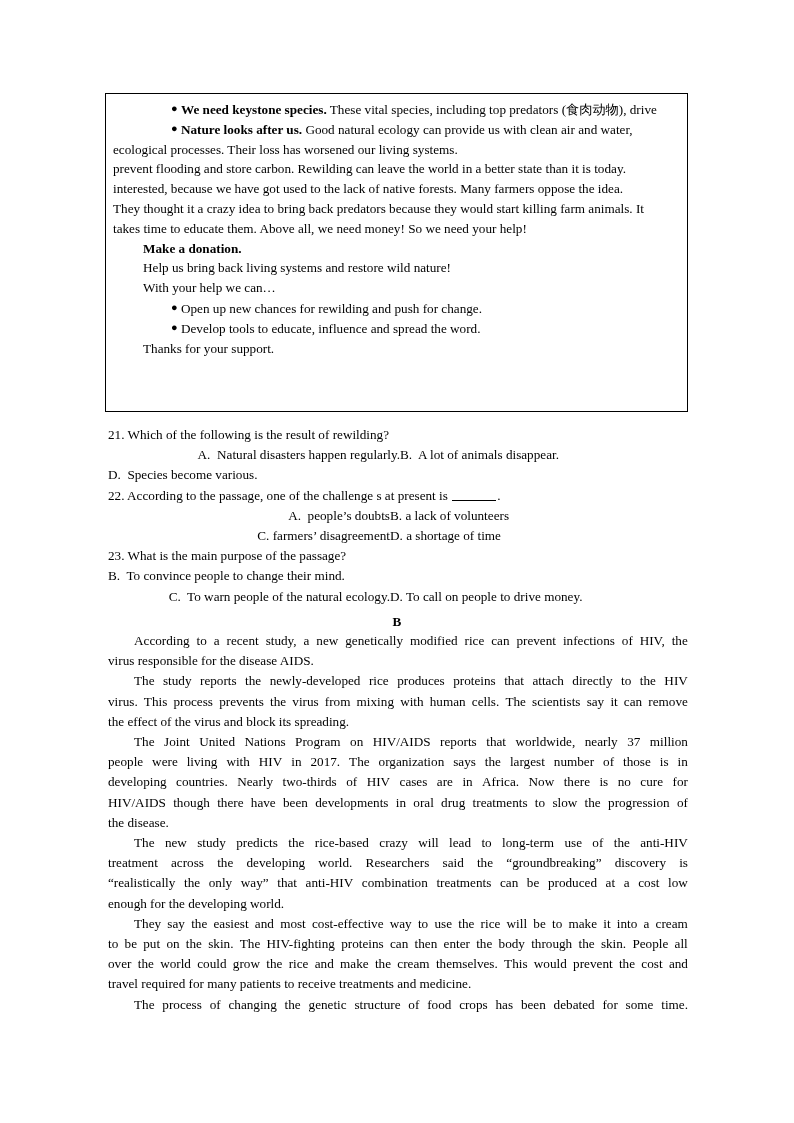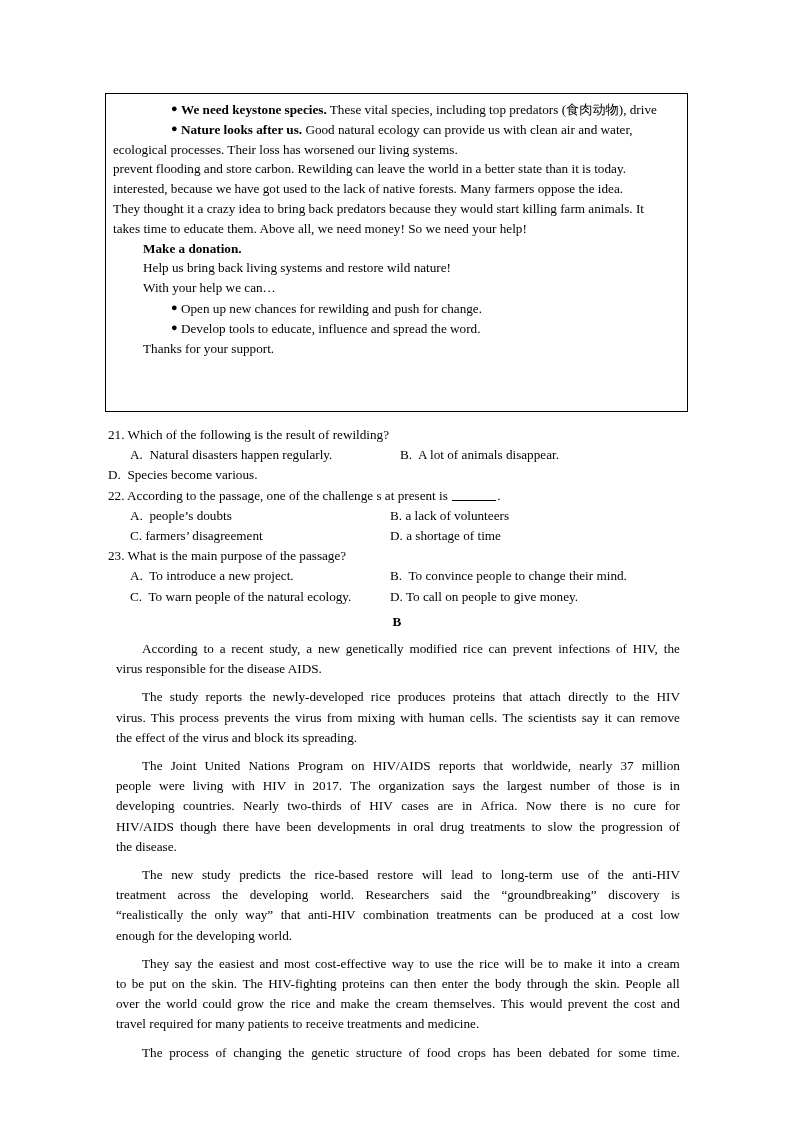--- a/index.html
+++ b/index.html
@@ -67,20 +67,21 @@
   .q-stem {
     font-size: 13.2px;
     line-height: 20.2px;
     white-space: nowrap;
   }
   .q-opts {
     display: flex;
     font-size: 13.2px;
     line-height: 20.2px;
     white-space: nowrap;
+    text-align: right;
   }
   .opt-a { padding-left: 22px; width: 292px; box-sizing: border-box; }
   .opt-a-w2 { padding-left: 22px; width: 282px; box-sizing: border-box; }
   .opt-b { }
   .blank-ul {
     display: inline-block;
     width: 44px;
     border-bottom: 1.3px solid #000;
     height: 11px;
     vertical-align: -1px;
@@ -100,21 +101,21 @@
   }
   .body-text {
     position: absolute;
     left: 108px;
     top: 631px;
     width: 580px;
   }
   .bpara {
     font-size: 13.2px;
     line-height: 20.2px;
-    margin: 8px;
+    margin: 0;
     text-align: justify;
   }
   .bpara .ln {
     display: flex;
     justify-content: space-between;
     white-space: nowrap;
   }
   .bpara .ln.last {
     display: block;
   }
@@ -165,26 +166,25 @@
       <span class="opt-a-w2"><span>A.</span>&nbsp; <span>people’s doubts</span></span>
       <span class="opt-b"><span>B.</span> <span>a lack of volunteers</span></span>
     </div>
     <div class="q-opts">
       <span class="opt-a-w2"><span>C.</span> <span>farmers’ disagreement</span></span>
       <span class="opt-b"><span>D.</span> <span>a shortage of time</span></span>
     </div>
 
     <div class="q-stem"><span>23.</span> <span>What is the main purpose of the passage?</span></div>
     <div class="q-opts">
-      <span class="opt-a-w2"><span>A.</span>&nbsp; <span>To introduce a new project.</span></span>
       <span class="opt-b"><span>B.</span>&nbsp; <span>To convince people to change their mind.</span></span>
     </div>
     <div class="q-opts">
       <span class="opt-a-w2"><span>C.</span>&nbsp; <span>To warn people of the natural ecology.</span></span>
-      <span class="opt-b"><span>D.</span> <span>To call on people to give money.</span></span>
+      <span class="opt-b"><span>D.</span> <span>To call on people to drive money.</span></span>
     </div>
   </div>
 
   <div class="sec-b-head">B</div>
 
   <div class="body-text">
 
     <div class="bpara">
       <div class="ln ind">
           <span>According</span>
@@ -320,21 +320,21 @@
     </div>
 
     <div class="bpara">
       <div class="ln ind">
           <span>The</span>
           <span>new</span>
           <span>study</span>
           <span>predicts</span>
           <span>the</span>
           <span>rice-based</span>
-          <span>restore</span>
+          <span>crazy</span>
           <span>will</span>
           <span>lead</span>
           <span>to</span>
           <span>long-term</span>
           <span>use</span>
           <span>of</span>
           <span>the</span>
           <span>anti-HIV</span>
         </div>
       <div class="ln">

